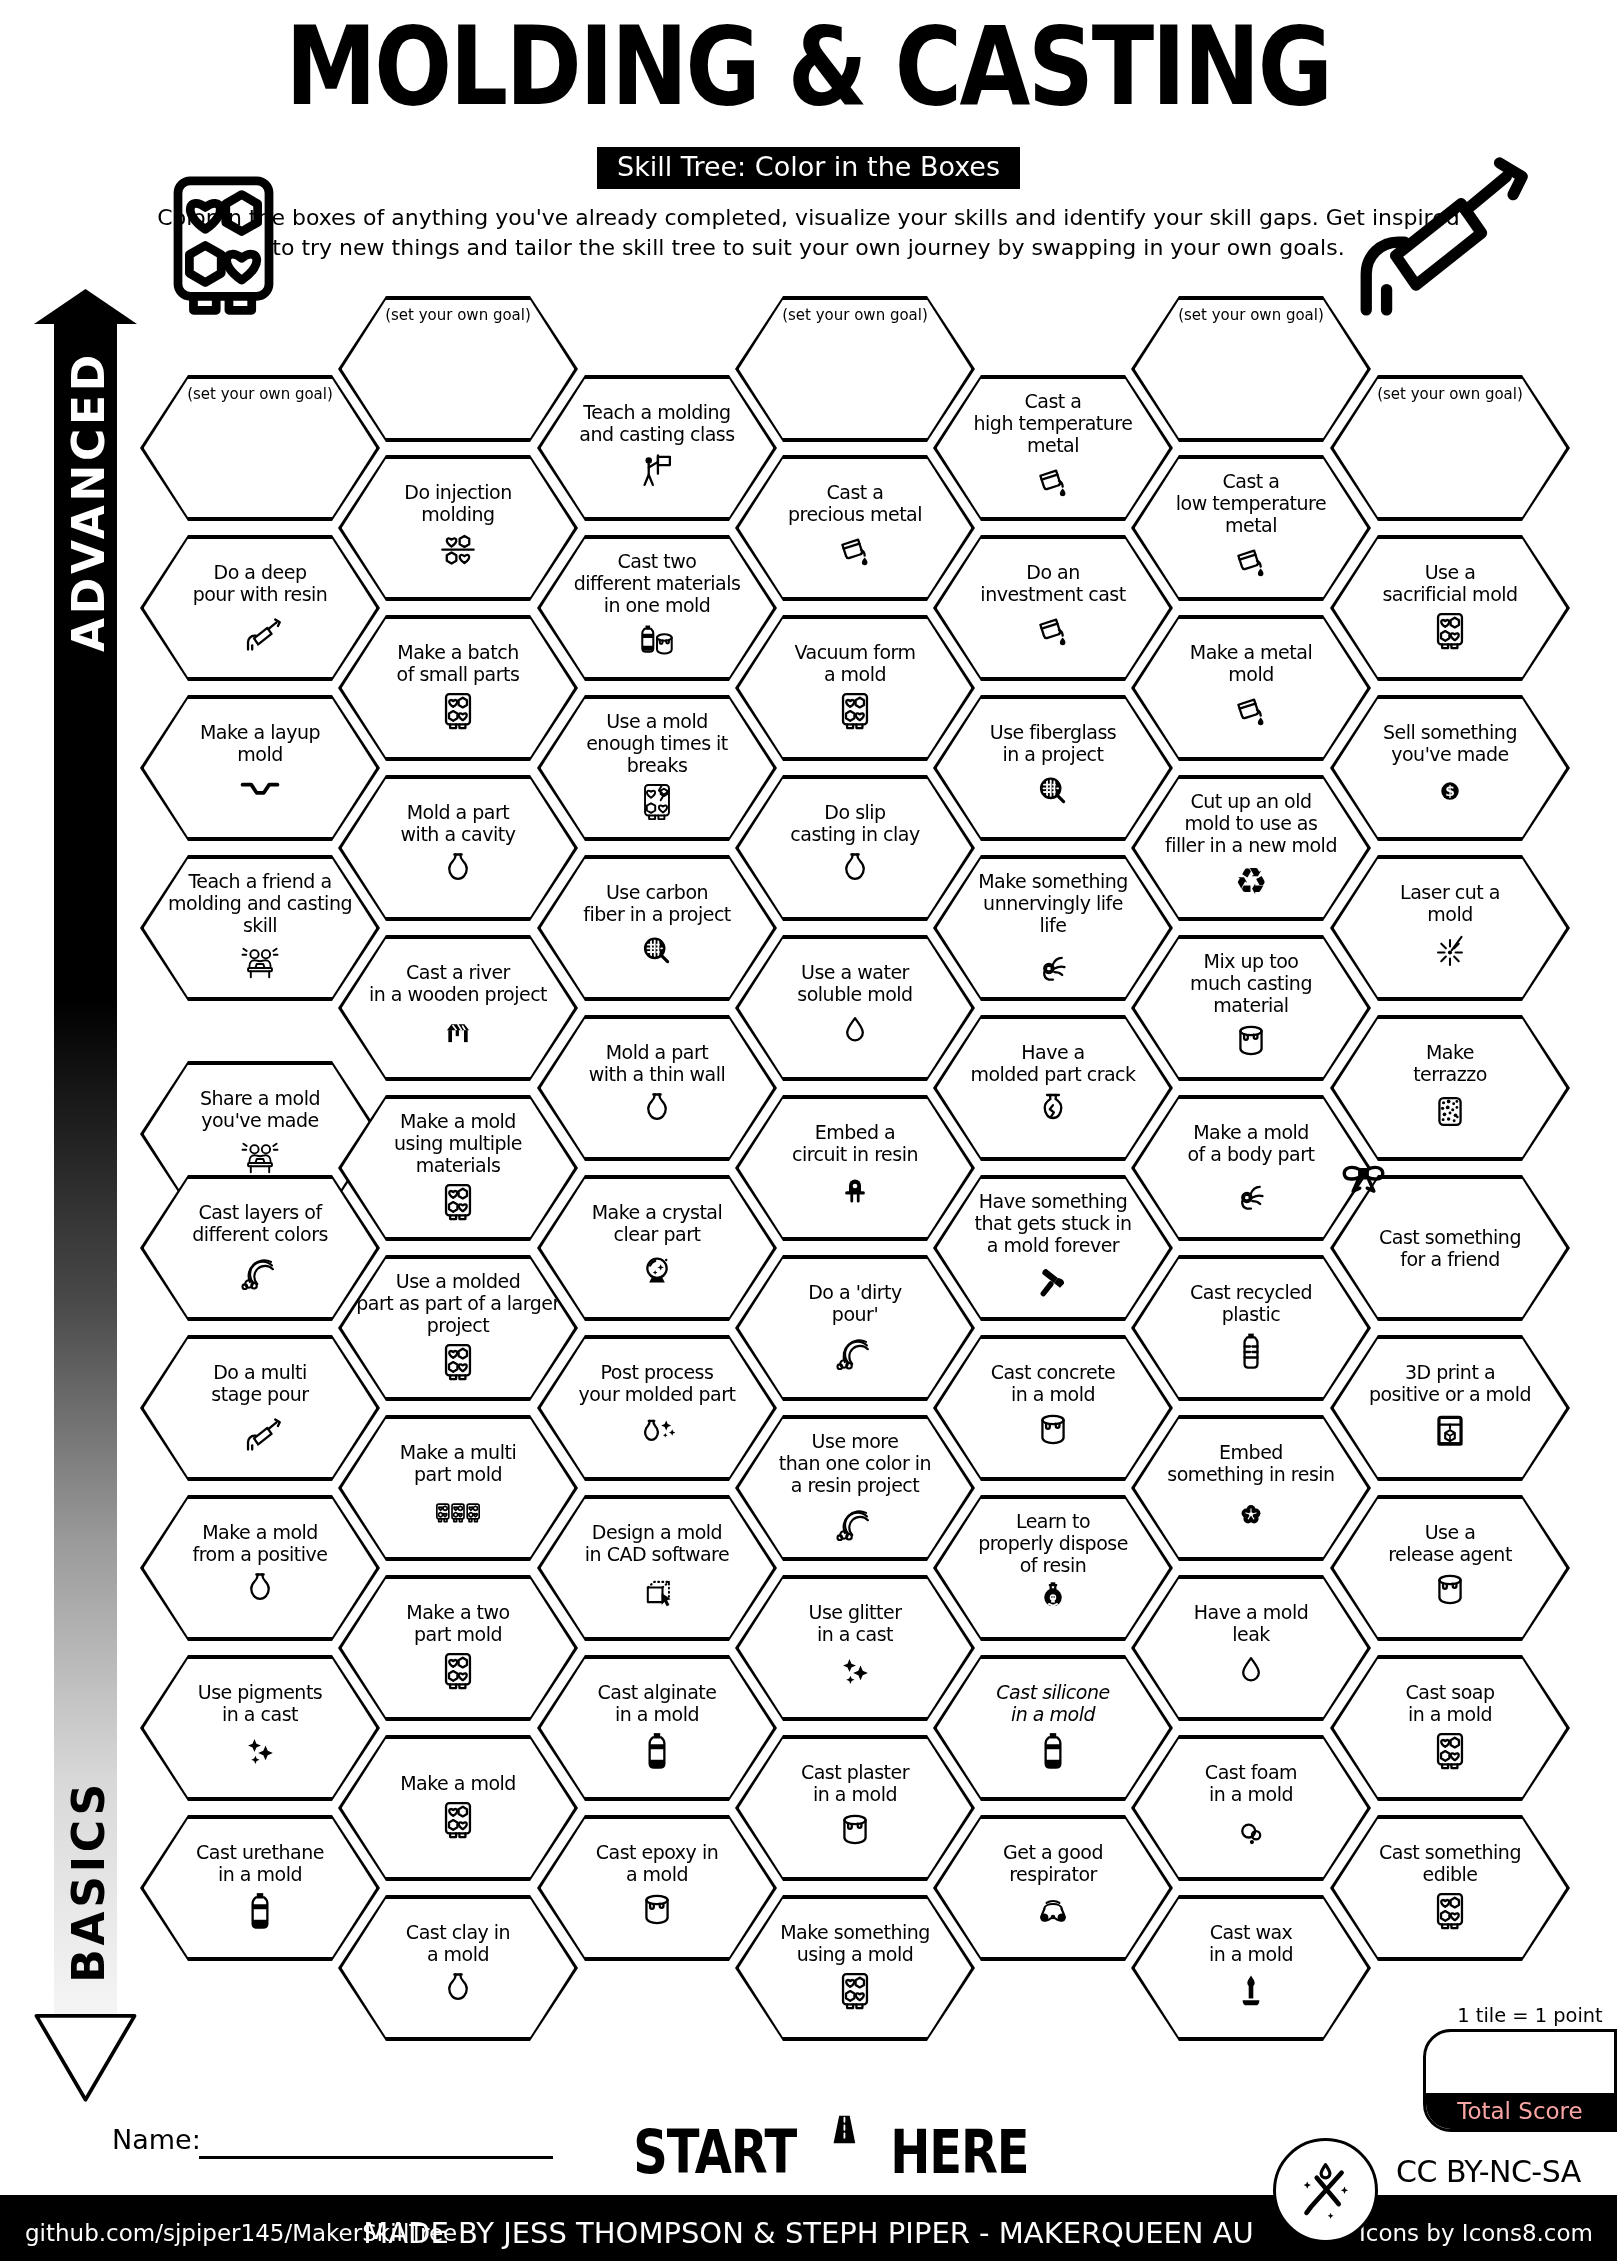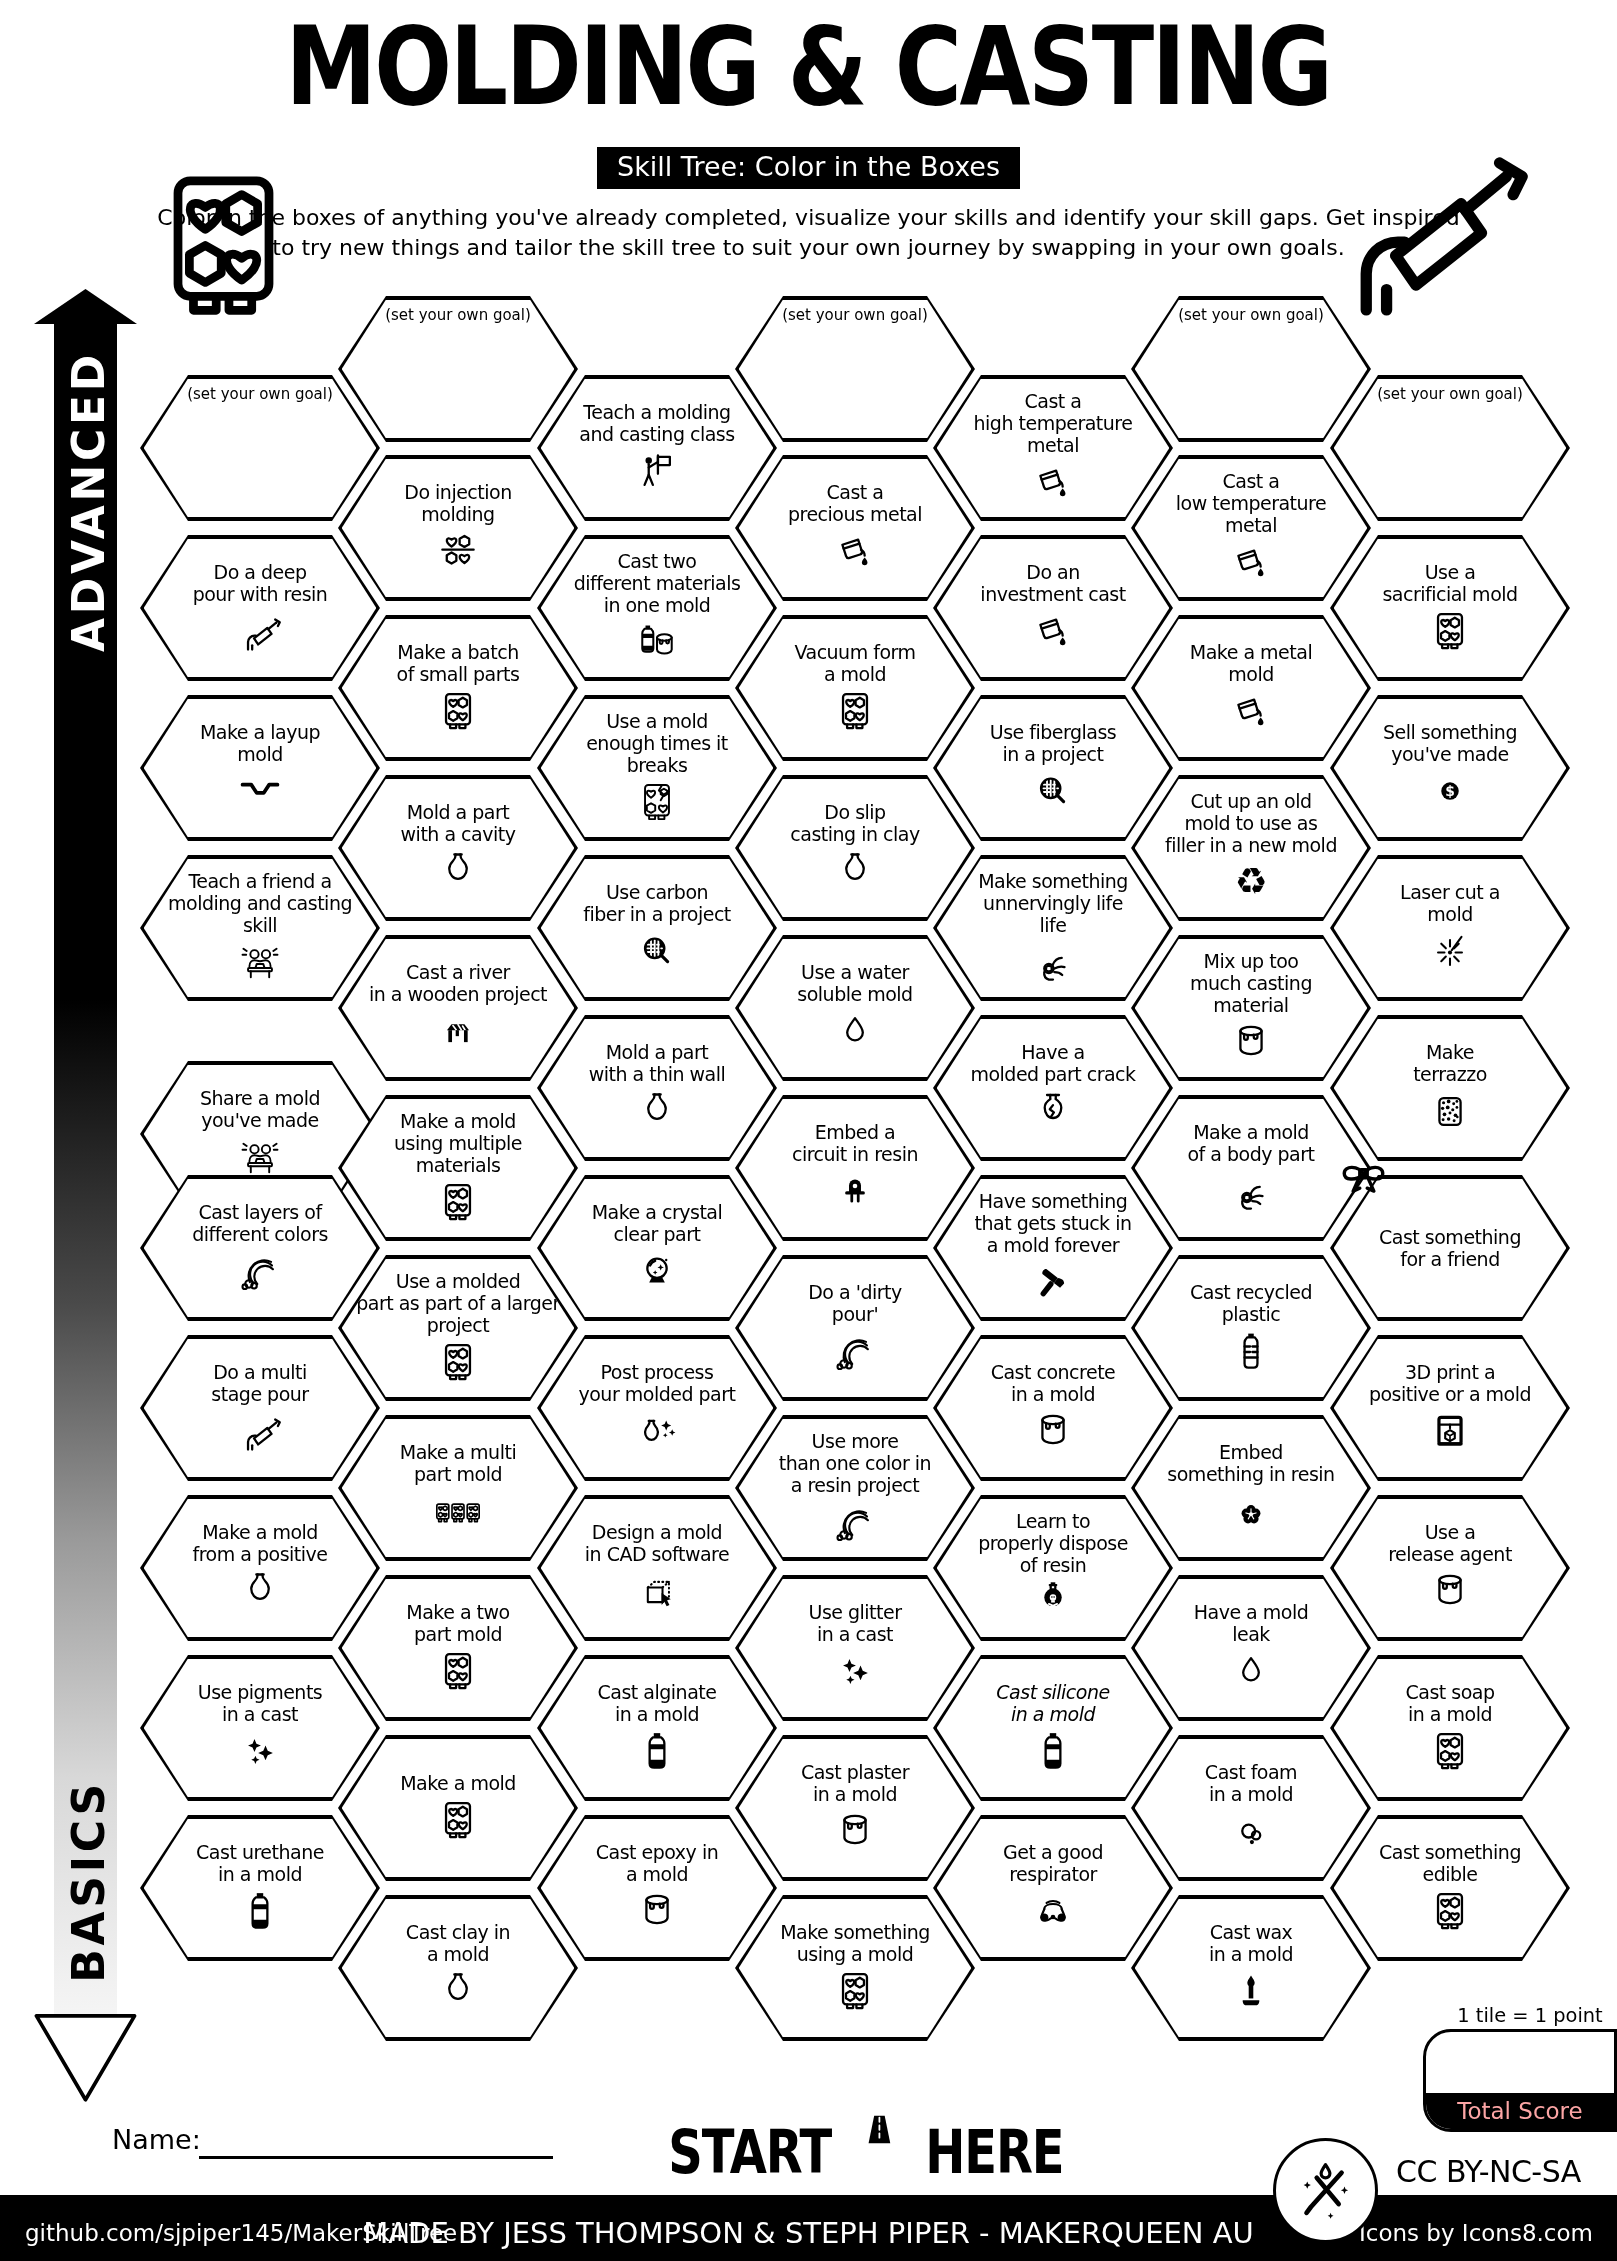--- a/index.html
+++ b/index.html
@@ -39,21 +39,21 @@
      gap:4.6px;text-align:center;padding:0 12px;box-sizing:border-box}
   .hex-label{font-size:19px;line-height:1.16;letter-spacing:-0.5px;white-space:pre-line}
   .tile.goal .hex-face{justify-content:flex-start;padding-top:6.5px}
   .goal-label{font-size:15px}
   .hex-icon{width:46px;height:46px;flex:0 0 auto}
   .hex-icon svg{width:100%;height:100%}
   .hex-badge{position:absolute;left:-8.3px;top:-29px;width:83px;height:74px}
   .hex-badge svg{width:100%;height:100%}
 
   
-  .start-marker{position:absolute;left:648px;top:2111px;width:433px;height:81px;
+  .start-marker{position:absolute;left:613px;top:2111px;width:433px;height:81px;
      display:flex;align-items:center;justify-content:center;gap:12px}
   .start-word{font-size:60px;font-weight:bold;letter-spacing:-1.4px;transform:scaleX(.8)}
   .start-road{width:90px;height:77px}
   .name-label{position:absolute;left:112px;top:2124px;font-size:27px}
   .name-line{position:absolute;left:199px;top:2126px;width:354px;height:30px;
      border-bottom:3.2px solid #000}
   .score-note{position:absolute;left:1438px;top:2004px;width:184px;text-align:center;font-size:19.4px}
   .score-box{position:absolute;left:1423px;top:2029px;width:194px;height:103px;background:#fff;
      border:3.2px solid #000;border-radius:28px 0 0 28px;box-sizing:border-box;overflow:hidden}
   .score-box-fill{position:absolute;left:0;right:0;bottom:0;height:36px;background:#000;color:#fca5a5;

